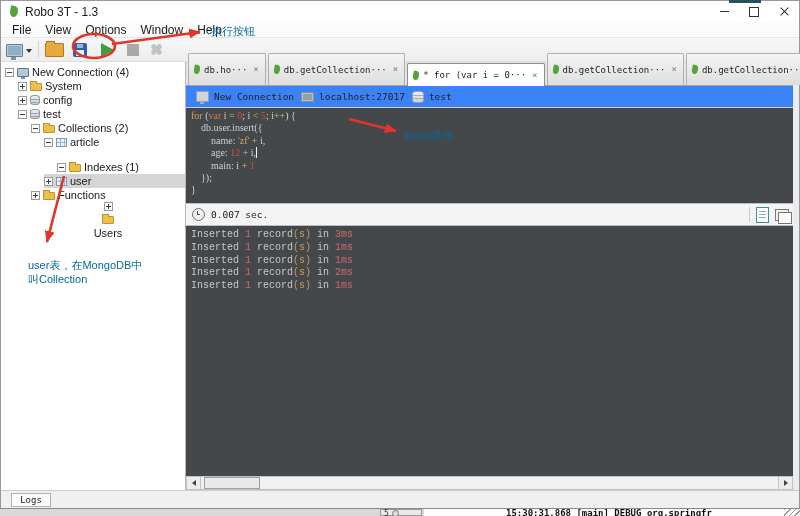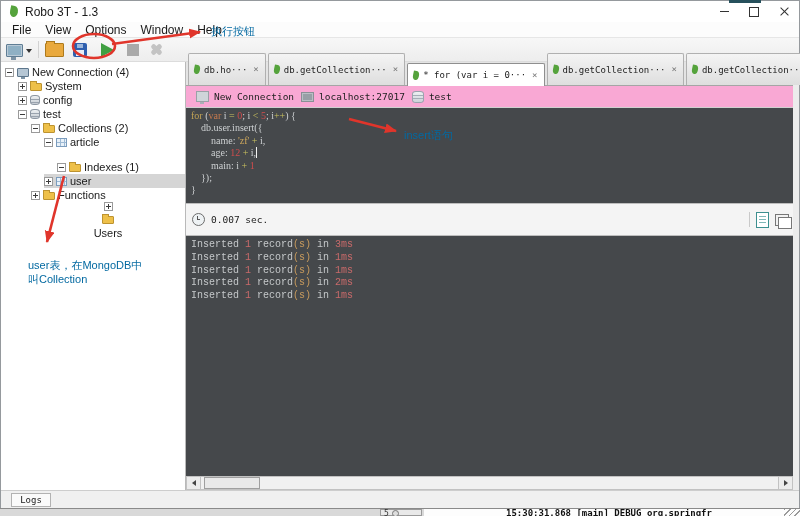--- a/index.html
+++ b/index.html
@@ -84,41 +84,41 @@
   .tabbar{height:24px;flex:none;display:flex;align-items:flex-end;background:#e4e4e4;
           border-bottom:1px solid #a5a5a5;padding-left:2px;box-sizing:border-box}
   .tab{display:flex;align-items:center;gap:4px;border:1px solid #b0b0b0;border-bottom:none;
        background:linear-gradient(#f4f4f4,#dedede);border-radius:2px 2px 0 0;
        padding:3px 6px 3px 5px;font-size:9px;margin-right:2px;white-space:nowrap;
        font-family:"DejaVu Sans Mono",monospace;color:#222;height:32px;box-sizing:border-box}
   .tab.active{background:#fff;border-color:#8f8f8f;height:23px;margin-bottom:-1px;position:relative;z-index:2}
   .tab .leafs{width:6px;height:9px;background:#55a33c;border-radius:0 60% 55% 60%;transform:rotate(12deg);flex:none}
   .tab .close{color:#777;font-size:9px;line-height:1;margin-left:2px}
 
-  .breadcrumb{height:21px;flex:none;background:#f9a8d4;border-bottom:1px solid #d0d0d0;
+  .breadcrumb{height:21px;flex:none;background:#3b82f6;border-bottom:1px solid #d0d0d0;
               display:flex;align-items:center;gap:7px;padding-left:10px;
               font-family:"DejaVu Sans Mono",monospace;font-size:9.5px;color:#222}
   .bc-item{display:flex;align-items:center;gap:5px}
   .bci-conn{width:11px;height:9px;border:1px solid #9aa0a6;background:#cfd4d9;position:relative}
   .bci-conn::after{content:'';position:absolute;left:3px;bottom:-3px;width:4px;height:2px;background:#aab0b6}
   .bci-host{width:11px;height:8px;border:1px solid #8a9096;background:#b9bfc5;position:relative}
   .bci-host::before{content:'';position:absolute;inset:1px;background:#989fa6}
   .bci-db{width:10px;height:10px;border:1px solid #9aa3ae;border-radius:4px/3px;
           background:linear-gradient(#eef1f3,#ccd2d9);position:relative}
   .bci-db::before{content:'';position:absolute;left:0;right:0;top:3px;height:1px;background:#a6aeb8;box-shadow:0 3px 0 #a6aeb8}
 
   .editor{height:91px;flex:none;background:#45484b;color:#cdd0d2;padding:2px 5px;
           font-family:Liberation Serif, serif;font-size:10px;line-height:12.4px;
           overflow:hidden;position:relative}
   .code-line{white-space:pre}
   .t-p{color:#cdd0d2}.t-k{color:#c2a355}.t-v{color:#c87a4e}
   .t-n{color:#cf4d4d}.t-o{color:#c9c05e}.t-s{color:#cfa85c}
   .cursor{display:inline-block;width:1px;height:11px;background:#f2f2f2;vertical-align:-2px}
 
-  .resultbar{height:33px;flex:none;background:#f4f4f4;border-top:1px solid #bdbdbd;border-bottom:1px solid #bdbdbd;
+  .resultbar{height:23px;flex:none;background:#f4f4f4;border-top:1px solid #bdbdbd;border-bottom:1px solid #bdbdbd;
              display:flex;align-items:center;padding:0 4px 0 6px;box-sizing:border-box}
   .ic-clock{width:11px;height:11px;border:1px solid #6d6d6d;border-radius:50%;position:relative;flex:none;background:#eef2f4}
   .ic-clock::before{content:'';position:absolute;left:4px;top:2px;width:1px;height:4px;background:#555}
   .ic-clock::after{content:'';position:absolute;left:4px;top:5px;width:3px;height:1px;background:#555}
   .time-text{font-family:"DejaVu Sans Mono",monospace;font-size:9.5px;margin-left:6px;color:#222}
   .res-icons{margin-left:auto;display:flex;align-items:center;gap:6px}
   .res-sep{width:1px;height:15px;background:#c9c9c9}
   .ic-doc{width:11px;height:14px;border:1px solid #3c8f8f;background:#fff;position:relative}
   .ic-doc::before{content:'';position:absolute;left:2px;right:2px;top:3px;height:1px;background:#7fb7b7;
                   box-shadow:0 3px 0 #7fb7b7,0 6px 0 #7fb7b7}

